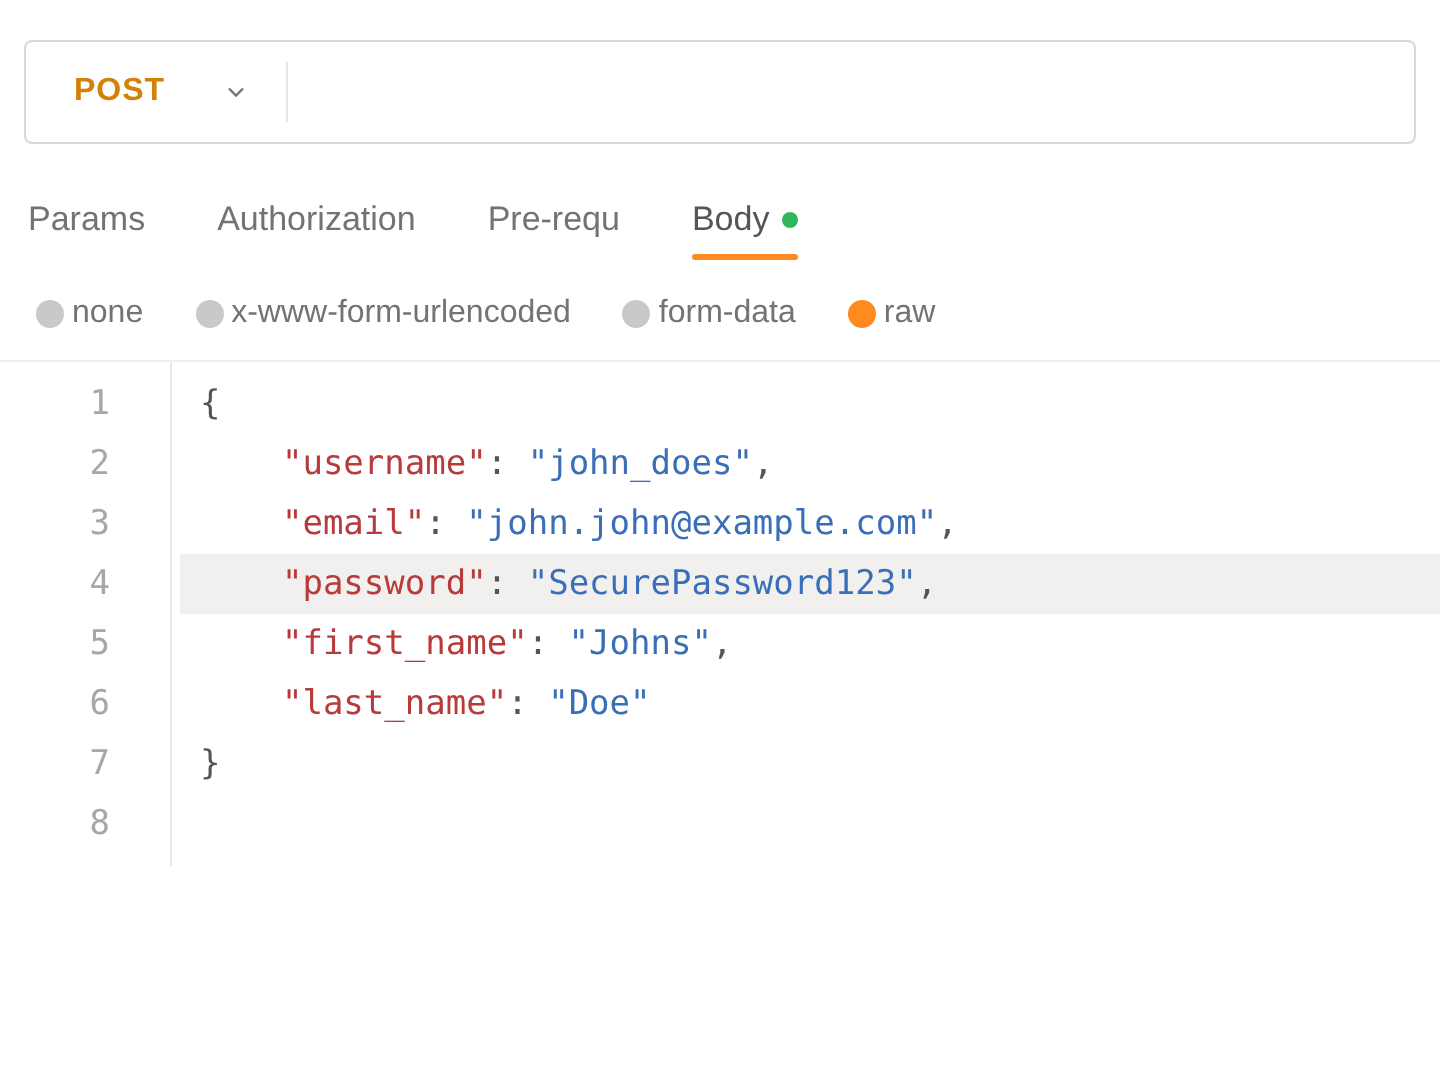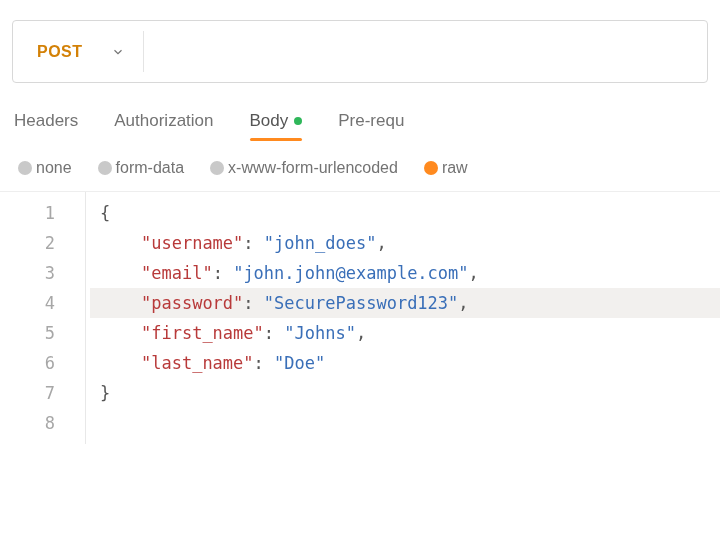--- a/index.html
+++ b/index.html
@@ -11,21 +11,21 @@
     width: 720px;
     height: 540px;
     overflow: hidden;
   }
   .request-bar {
     margin: 20px 12px 10px 12px;
     border: 1px solid #d8d8d8;
     border-radius: 4px;
     display: flex;
     align-items: stretch;
-    height: 63px;
+    height: 52px;
   }
   .method {
     display: flex;
     align-items: center;
     padding: 0 18px 0 24px;
     gap: 28px;
     color: #d38107;
     font-weight: 600;
     letter-spacing: 0.5px;
     cursor: pointer;
@@ -148,40 +148,40 @@
     <span class="chevron">
       <svg viewBox="0 0 24 24">
           <polyline points="6 9 12 15 18 9"></polyline>
         </svg>
     </span>
   </div>
   <div class="divider"></div>
 </div>
 
 <div class="tabs">
-  <div class="tab">Headers</div>
+  <div class="tab">Params</div>
   <div class="tab">Authorization</div>
+  <div class="tab">Pre-requ</div>
   <div class="tab active">
     <span>Body</span><span class="dot"></span>
   </div>
-  <div class="tab">Pre-requ</div>
 </div>
 
 <div class="body-types">
   <div class="radio">
     <span class="radio-dot"></span>
     <span>none</span>
   </div>
   <div class="radio">
     <span class="radio-dot"></span>
+    <span>x-www-form-urlencoded</span>
+  </div>
+  <div class="radio">
+    <span class="radio-dot"></span>
     <span>form-data</span>
-  </div>
-  <div class="radio">
-    <span class="radio-dot"></span>
-    <span>x-www-form-urlencoded</span>
   </div>
   <div class="radio selected">
     <span class="radio-dot"></span>
     <span>raw</span>
   </div>
 </div>
 
 <div class="editor">
   <div class="gutter">
     <div class="line">1</div>

